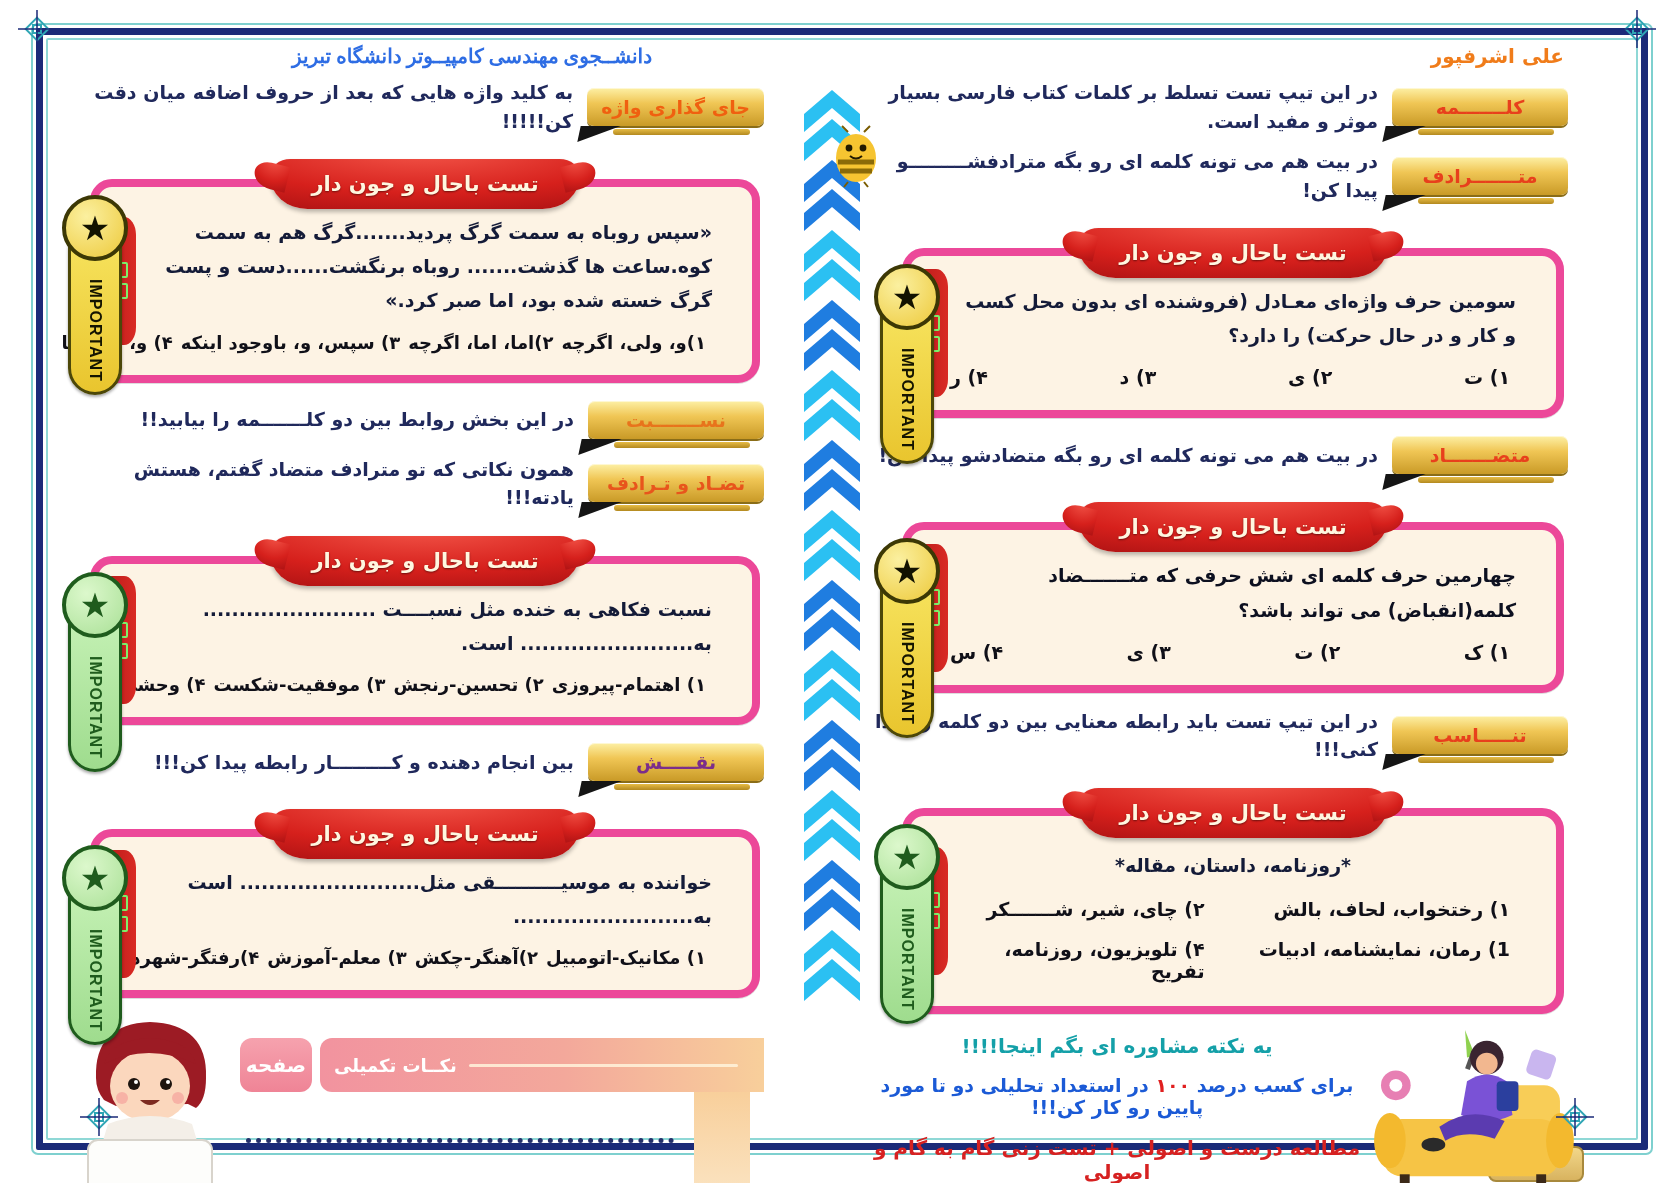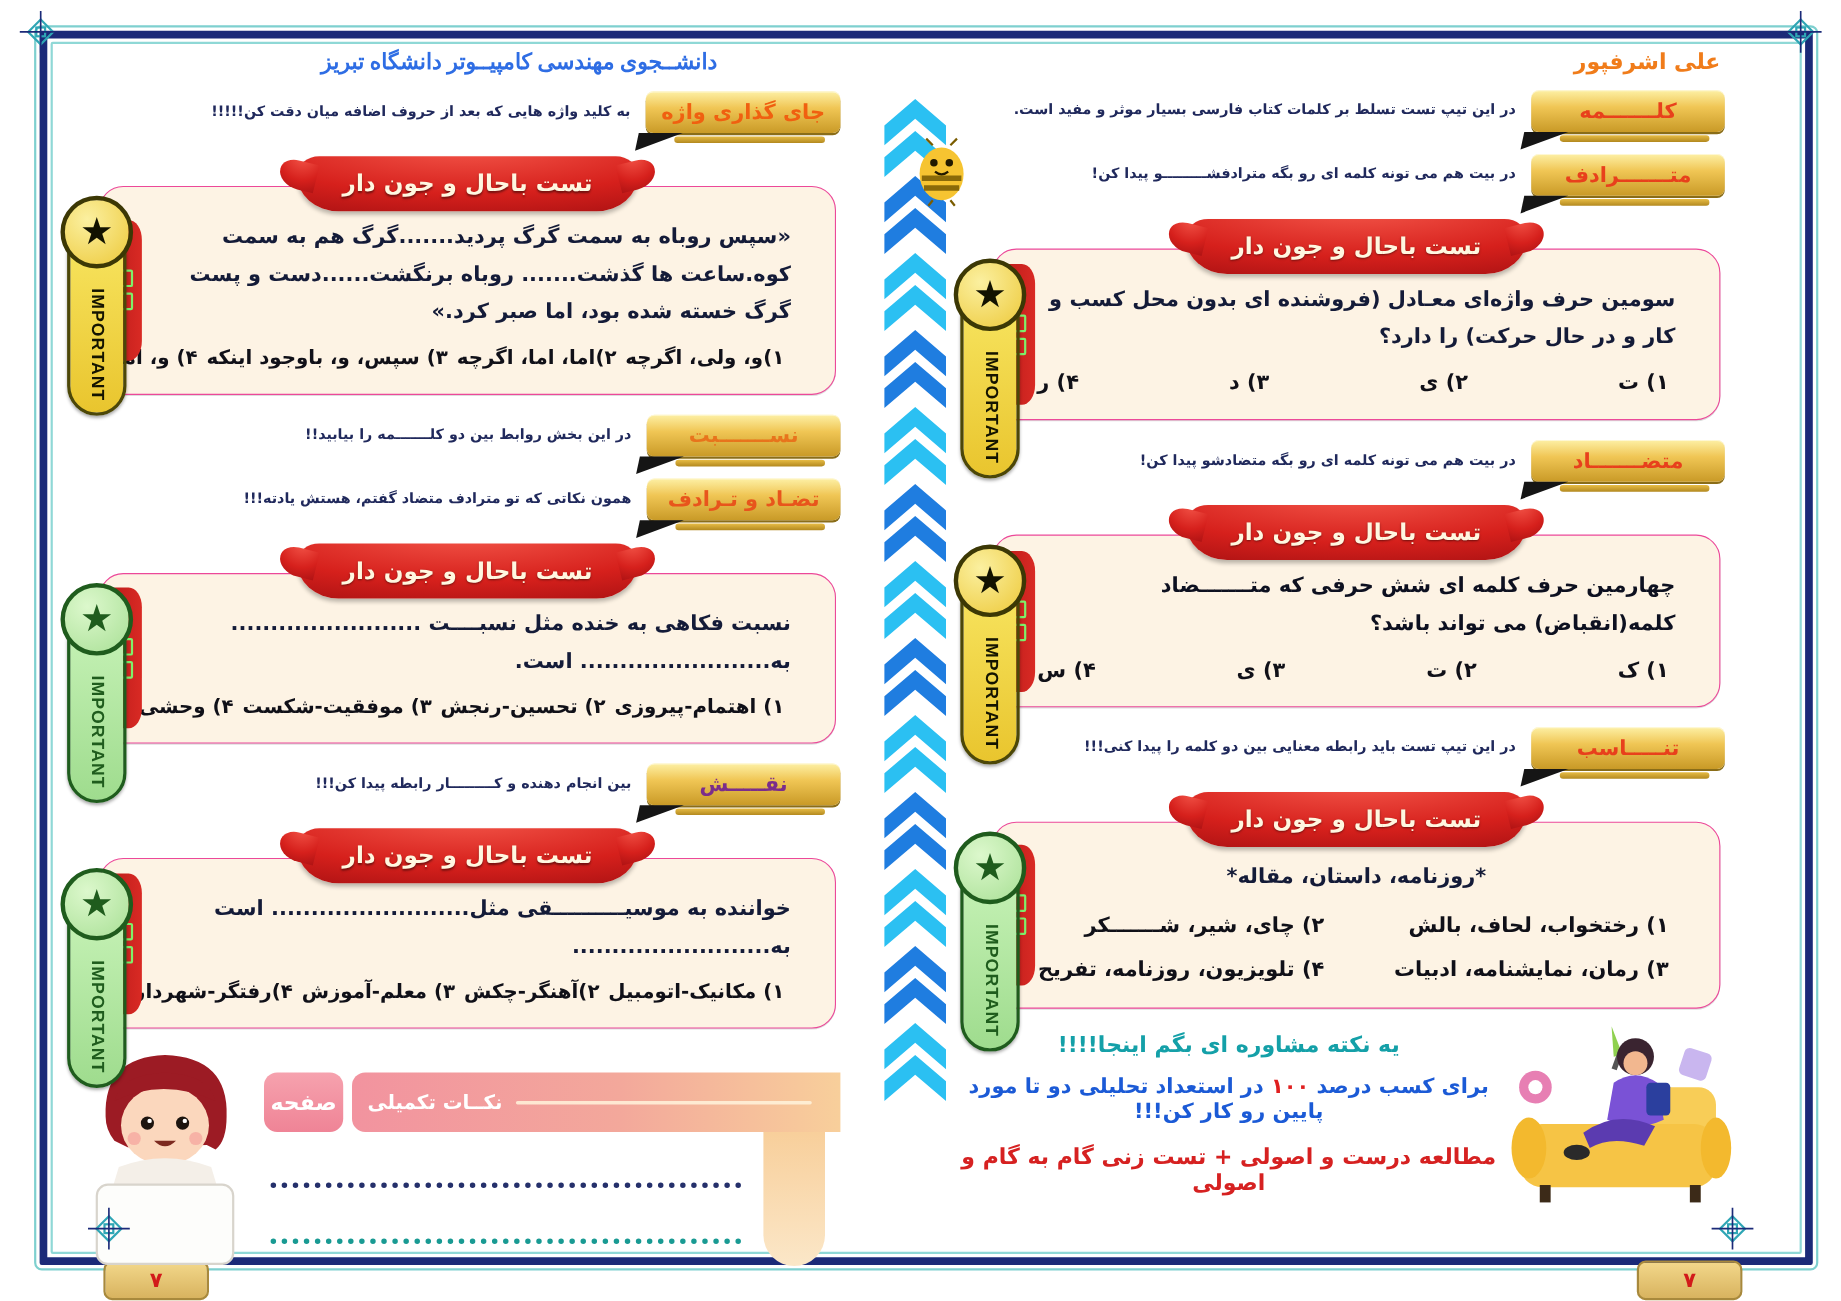--- a/index.html
+++ b/index.html
@@ -29,24 +29,24 @@
 
   
   .tip-row{display:flex;align-items:center;gap:14px;margin:10px 0 12px;min-height:46px;}
   .gbadge{position:relative;min-width:148px;padding:0 14px;height:38px;border-radius:7px;
     background:linear-gradient(180deg,#fdf0a5 0%,#f0c655 40%,#c99a27 100%);
     box-shadow:0 2px 0 #8a6d18, inset 0 1px 0 #fff8;
     display:flex;align-items:center;justify-content:center;font-weight:800;font-size:19px;flex:0 0 auto;}
   .gbadge::before{content:"";position:absolute;bottom:-9px;right:14px;left:26px;height:6px;background:linear-gradient(180deg,#e7bc45,#b3891f);border-radius:3px;}
   .gbadge::after{content:"";position:absolute;bottom:-16px;left:-8px;width:0;height:0;
     border-style:solid;border-width:16px 40px 0 0;border-color:#151515 transparent transparent transparent;transform:skewX(-12deg);}
-  .tip-text{color:#20295c;font-weight:600;font-size:13px;line-height:1.5;}
-
-  
-  .card{position:relative;background:#fdf3e4;border:1px solid #ec4899;border-radius:22px;
+  .tip-text{color:#20295c;font-weight:600;font-size:19px;line-height:1.5;}
+
+  
+  .card{position:relative;background:#fdf3e4;border:8px solid #ec4899;border-radius:22px;
     margin:44px 4px 14px 30px;padding:28px 40px 16px;box-shadow:0 1px 0 #0002;}
   .banner{position:absolute;top:-28px;left:50%;transform:translateX(-50%);
     min-width:258px;height:50px;padding:0 26px;
     background:radial-gradient(120% 160% at 50% -20%,#f4574a 0%,#d6201c 55%,#9d0d10 100%);
     border-radius:26px 26px 48px 48px/22px 22px 42px 42px;
     display:flex;align-items:center;justify-content:center;
     color:#fff7e0;font-weight:800;font-size:21px;text-shadow:0 1px 2px #0007;
     box-shadow:0 3px 4px #0004;}
   .banner::before,.banner::after{content:"";position:absolute;top:4px;width:34px;height:26px;background:inherit;z-index:-1;}
   .banner::before{left:-16px;border-radius:60% 0 0 80%;transform:rotate(14deg);}
@@ -365,21 +365,21 @@
             <i></i>
             <i></i>
             <i></i>
             <i></i>
           </span>
         </div>
       <p class="q q-center">*روزنامه، داستان، مقاله*</p>
       <div class="opts-grid">
         <span>۱) رختخواب، لحاف، بالش</span>
         <span>۲) چای، شیر، شـــــــکر</span>
-        <span>۳) رمان، نمایشنامه، ادبیات</span>
+        <span>1) رمان، نمایشنامه، ادبیات</span>
         <span>۴) تلویزیون، روزنامه، تفریح</span>
       </div>
     </section>
 
     <div class="advice">
       <div class="advice-art">
         <svg width="198" height="176" viewBox="0 0 200 178">
           <circle cx="26" cy="62" r="15" fill="#e77fb3"></circle>
             <circle cx="26" cy="62" r="6.5" fill="#fff"></circle>
           <rect x="160" y="28" width="26" height="26" rx="5" fill="#c9b6ef" transform="rotate(18 173 41)"></rect>

